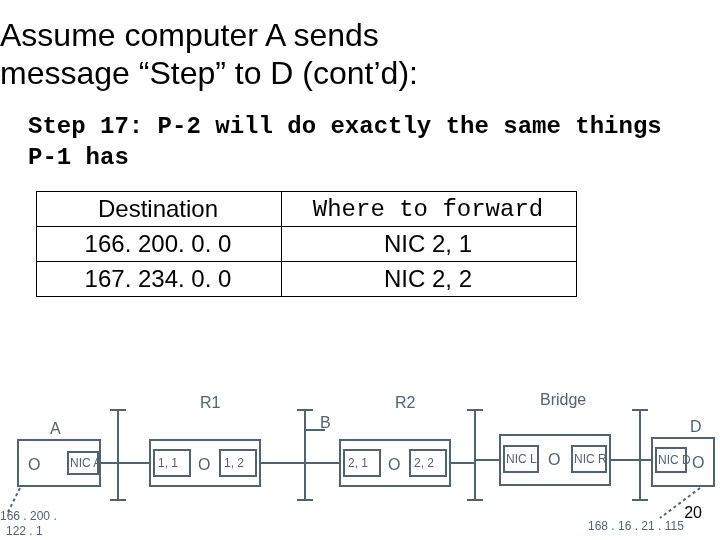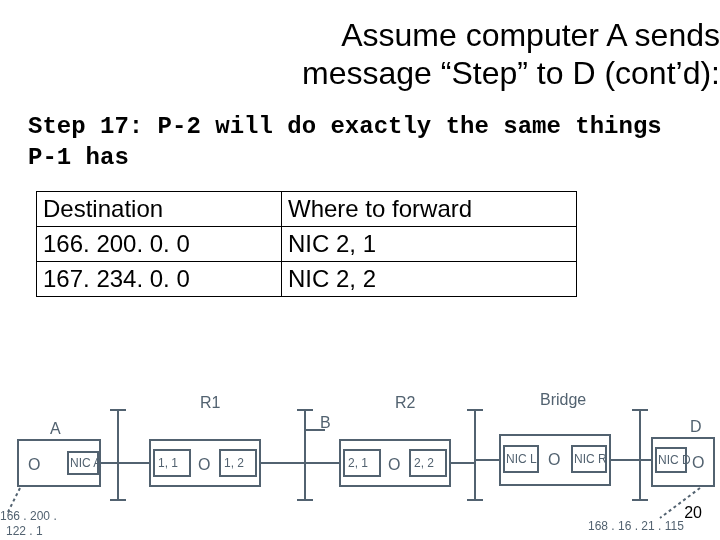--- a/index.html
+++ b/index.html
@@ -11,50 +11,51 @@
     background: #fff;
     color: #000;
     overflow: hidden;
   }
   .slide {
     position: relative;
     width: 720px;
     height: 540px;
   }
   .title {
-    text-align: right;
+    text-align: left;
     font-size: 32px;
     font-weight: normal;
     padding-top: 16px;
     line-height: 1.2;
   }
   .step-text {
     font-size: 24px;
     font-weight: bold;
     padding: 18px 28px 0 28px;
     line-height: 1.3;
     font-family: Liberation Mono, monospace;
   }
   .step-indent {
     display: block;
     padding-left: 36px;
   }
   .routing-table {
     margin: 18px 0 0 36px;
     border-collapse: collapse;
     font-size: 24px;
+    text-align: center;
   }
   .routing-table td {
     border: 1px solid #000;
     padding: 2px 8px 2px 6px;
     vertical-align: middle;
     height: 30px;
   }
   .col-dest { width: 230px; }
-  .col-fwd  { width: 280px; }
+  .col-fwd  { width: 280px; font-family: Liberation Mono, monospace; }
   .page-num {
     position: absolute;
     right: 18px;
     bottom: 18px;
     font-size: 16px;
   }
 
   
   .diagram {
     position: absolute;

